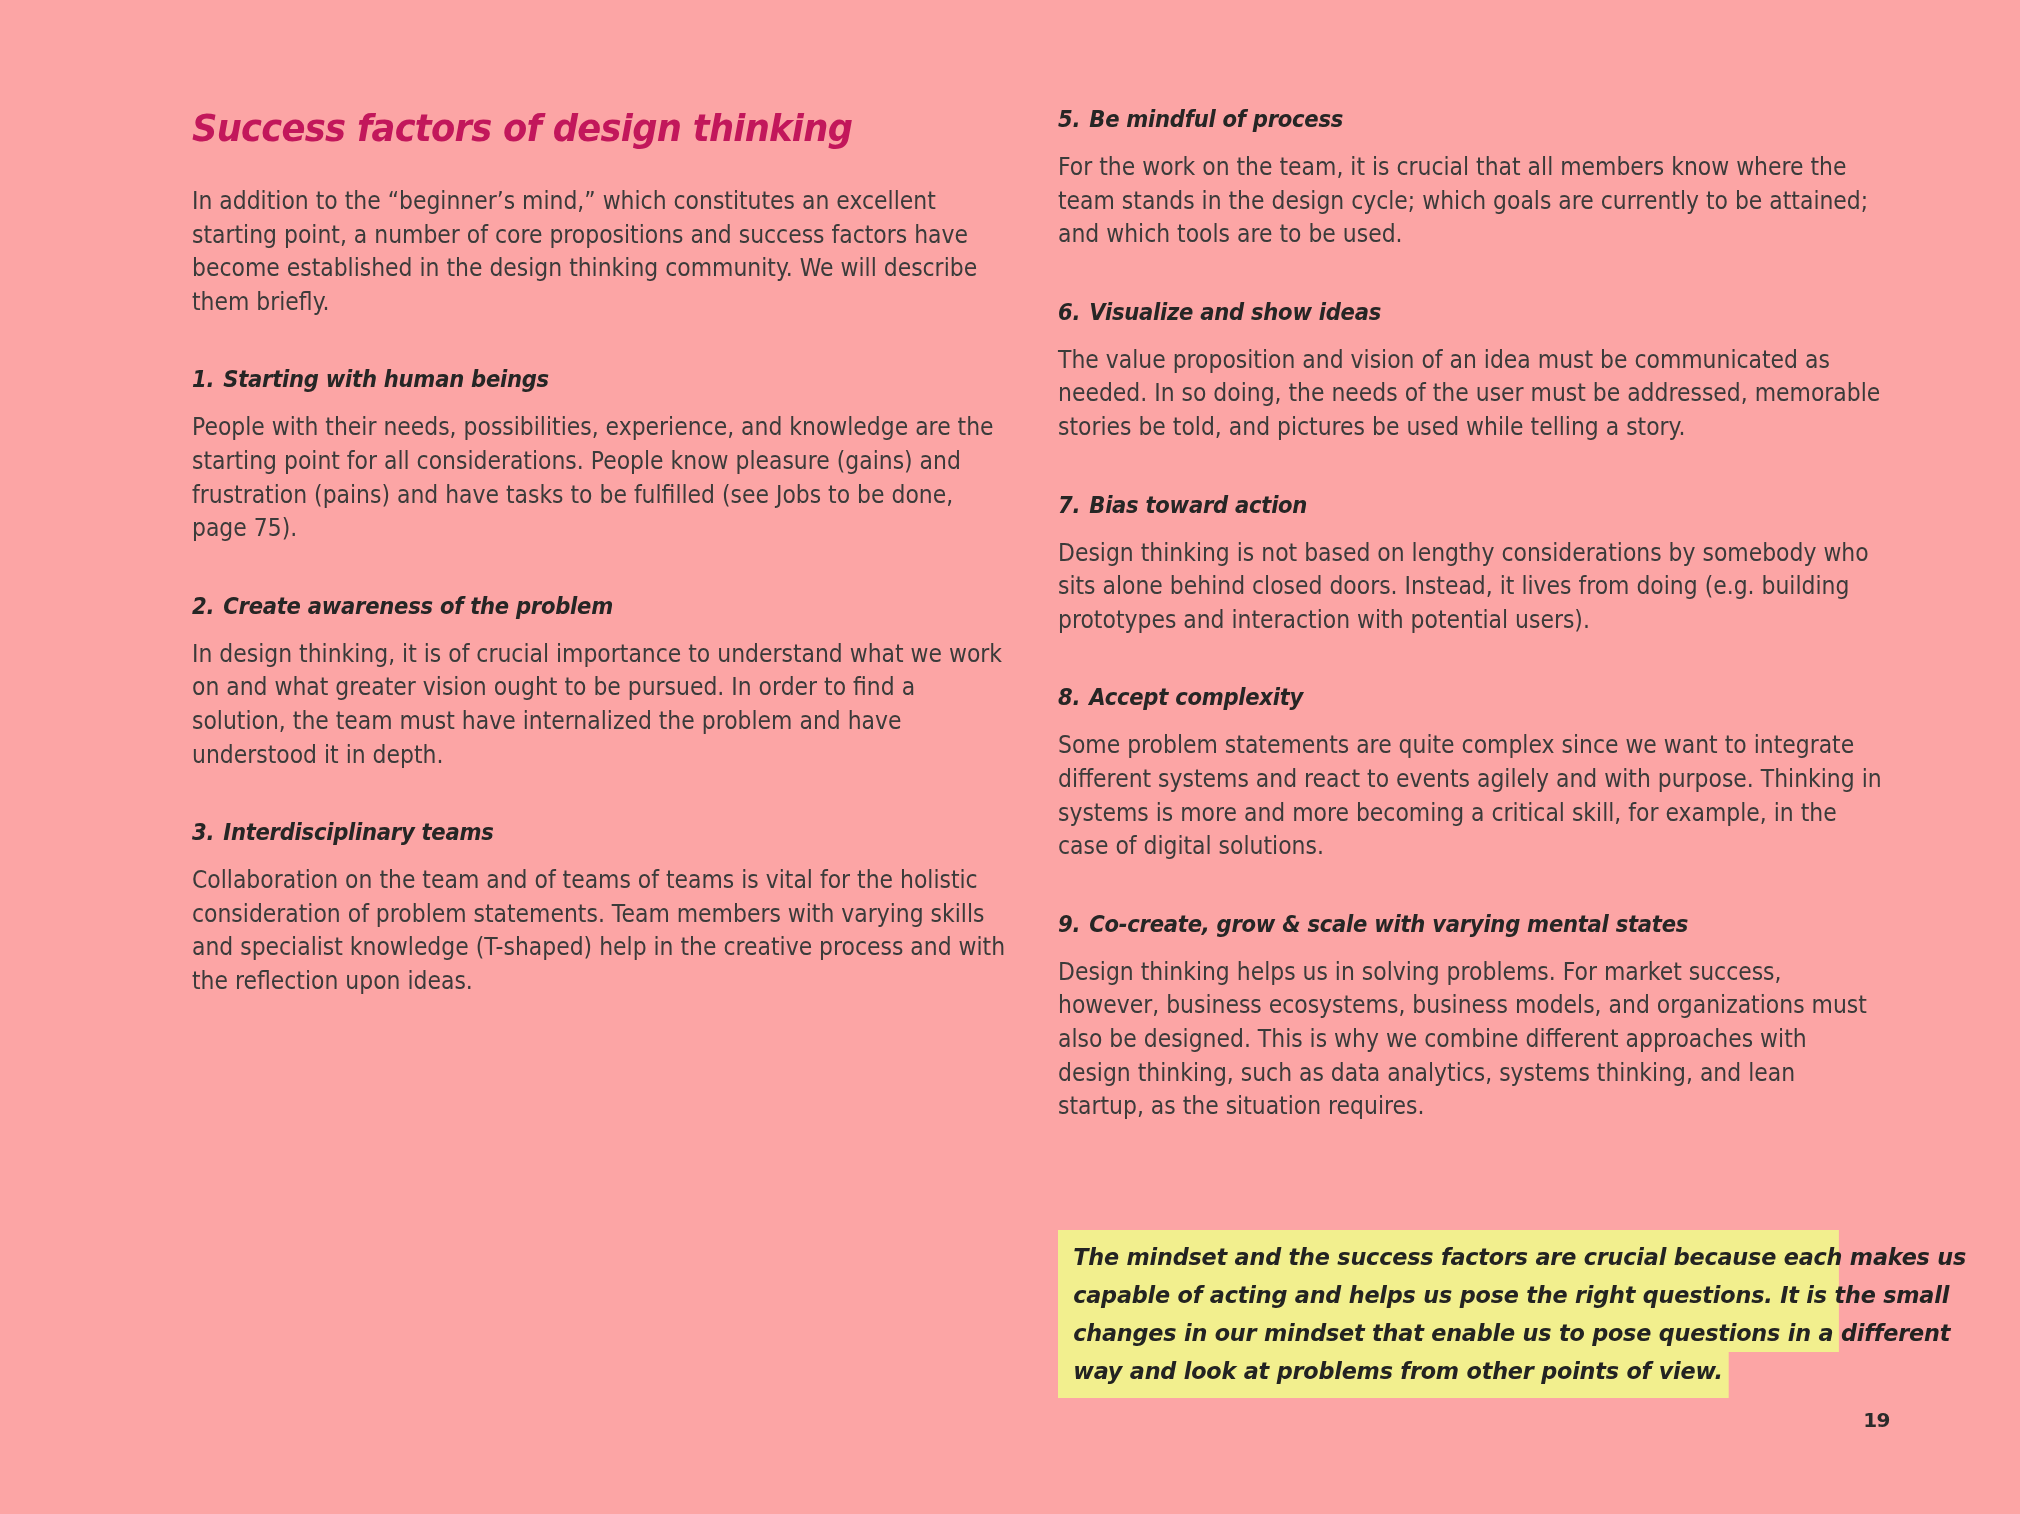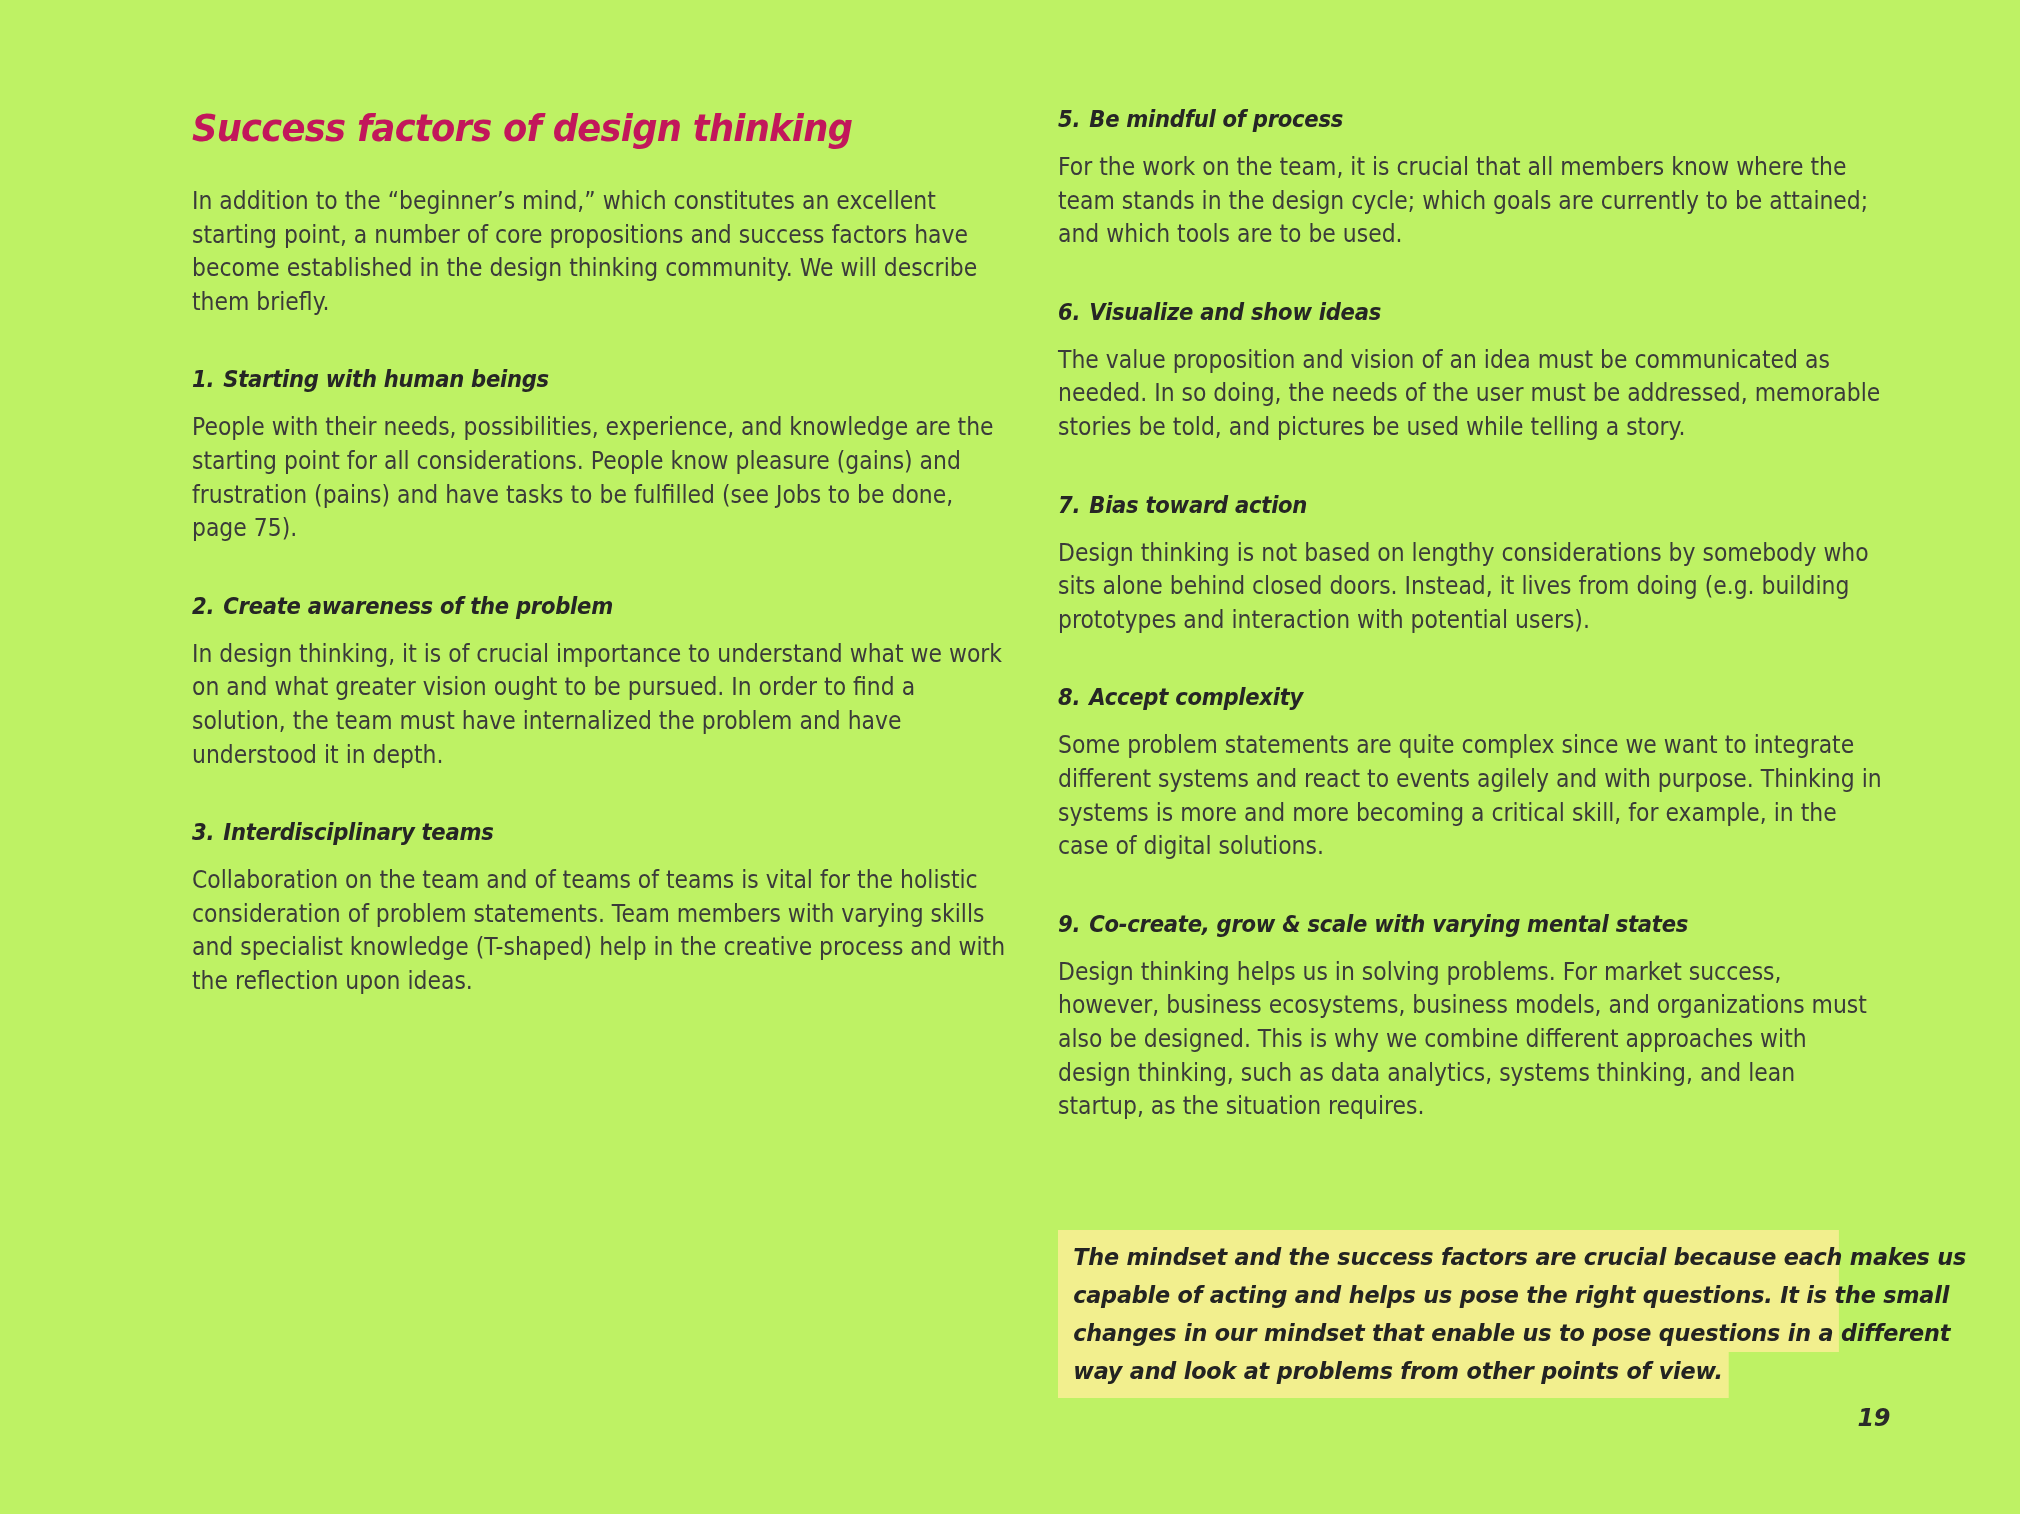--- a/index.html
+++ b/index.html
@@ -11,21 +11,21 @@
     width: 2020px;
     height: 1514px;
     position: relative;
     font-family: "Liberation Sans", sans-serif;
     overflow: hidden;
   }
 
   .page {
     position: absolute;
     inset: 0;
-    background: #bef264;
+    background: #fca5a5;
   }
 
   
   .col {
     position: absolute;
     top: 0;
   }
   .col-left {
     left: 192px;
     width: 824px;
@@ -122,22 +122,21 @@
   .callout-line:first-child { padding-top: 8px; }
   .callout-line:last-child  { padding-bottom: 8px; }
 
   
   .page-number {
     position: absolute;
     right: 130px;
     bottom: 82px;
     font-family: "DejaVu Sans", sans-serif;
     font-weight: 700;
-    font-style: italic;
-    font-size: 24px;
+    font-size: 20px;
     color: #2B2B2A;
     letter-spacing: -0.5px;
   }
 </style>
 </head>
 <body>
 
 <div class="page">
 
   <div class="col col-left" style="top:106px;">

